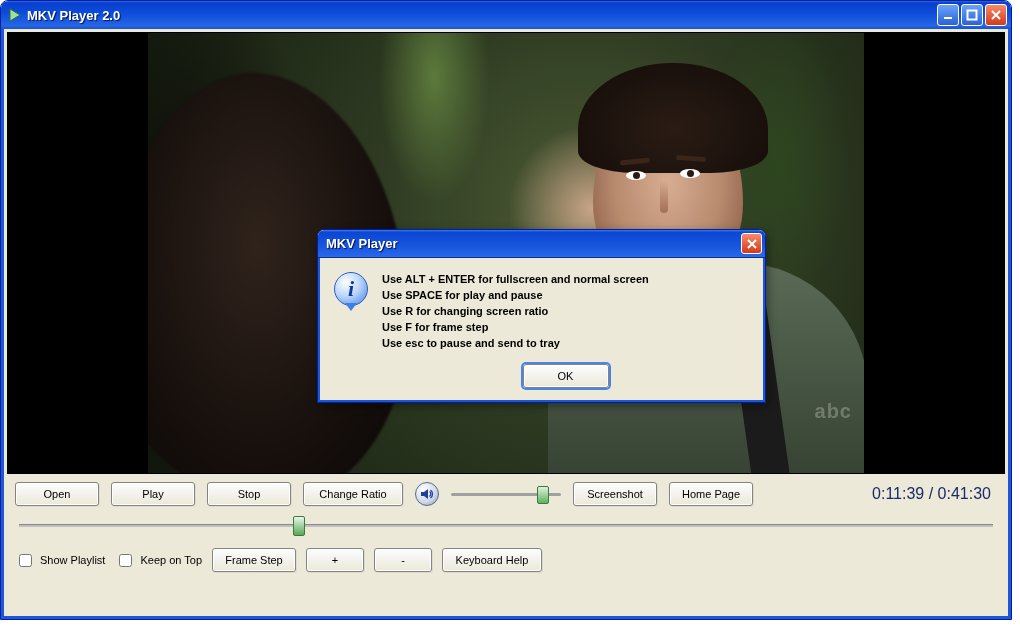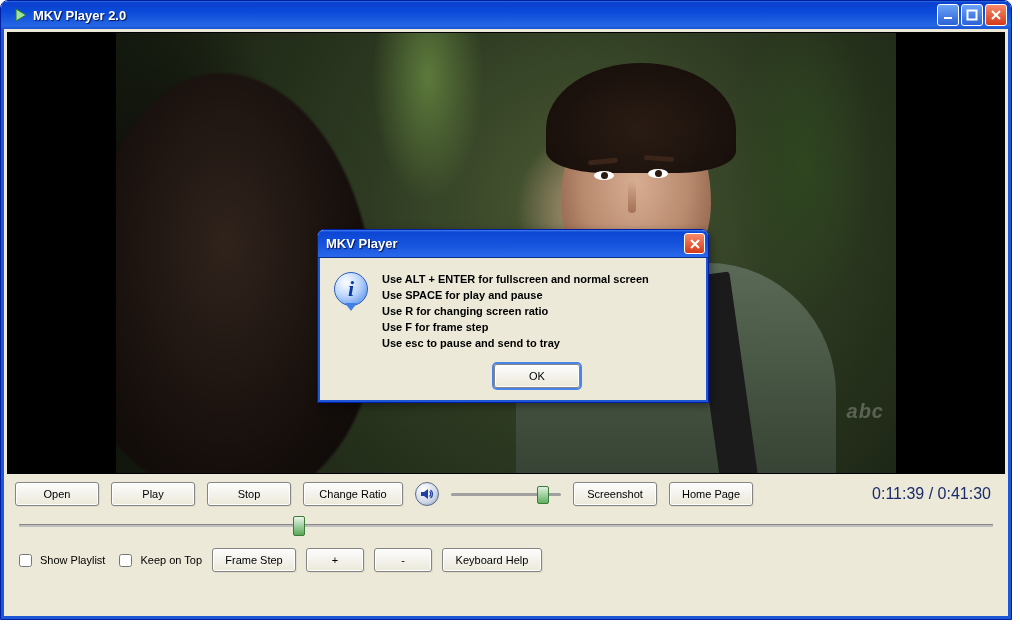--- a/index.html
+++ b/index.html
@@ -20,21 +20,21 @@
     background: #ece9d8;
     position: relative;
     overflow: hidden;
     box-shadow: 0 0 0 2px #fff;
   }
   .titlebar {
     height: 28px;
     background: linear-gradient(to bottom, #2a6fe0 0%, #0a3fcf 6%, #0b4bd9 40%, #2566e4 88%, #1a53d0 100%);
     display: flex;
     align-items: center;
-    padding: 0 4px 0 12px;
+    padding: 0 4px 0 6px;
     color: #fff;
     border-radius: 6px 6px 0 0;
   }
   .titlebar .app-icon {
     width: 16px; height: 16px; margin-right: 4px;
     display: flex; align-items: center; justify-content: center;
   }
   .titlebar .title-text {
     font-weight: bold;
     font-size: 13px;
@@ -65,26 +65,25 @@
     flex-direction: column;
   }
   .video-area {
     background: #000;
     height: 442px;
     display: flex;
     align-items: center;
     justify-content: center;
   }
   .video-frame {
-    width: 780px;
+    width: 716px;
     height: 440px;
     position: relative;
     overflow: hidden;
     background: radial-gradient(circle at 60% 40%, #4b5a34 0%, #2e3b22 40%, #131a0e 100%);
-    font-style: italic;
   }
   
   .leaves {
     position: absolute; inset: 0;
     background:
       radial-gradient(ellipse 120px 260px at 88% 30%, #2e4620 0%, transparent 60%),
       radial-gradient(ellipse 200px 400px at 5% 50%, #0a0807 0%, transparent 70%),
       radial-gradient(ellipse 80px 180px at 40% 10%, #5d7a3c 0%, transparent 70%),
       radial-gradient(ellipse 140px 140px at 62% 40%, #c9a488 0%, transparent 60%);
     filter: blur(0.3px);
@@ -227,21 +226,21 @@
     width: 18px; height: 100%;
     background: linear-gradient(to bottom, #d9e7fb, #a9c4ef);
     border-left: 1px solid #7f9db9;
     display: flex; align-items: center; justify-content: center;
   }
 
   
   .dialog {
     position: absolute;
     left: 316px; top: 228px;
-    width: 392px;
+    width: 449px;
     border: 1px solid #001ea0;
     border-radius: 7px 7px 0 0;
     background: #ece9d8;
     box-shadow: 2px 3px 8px rgba(0,0,0,0.4);
   }
   .dialog .dlg-titlebar {
     height: 28px;
     background: linear-gradient(to bottom, #3d7df0 0%, #0b46d4 8%, #1856de 60%, #2a68eb 100%);
     border-radius: 6px 6px 0 0;
     display: flex; align-items: center;

